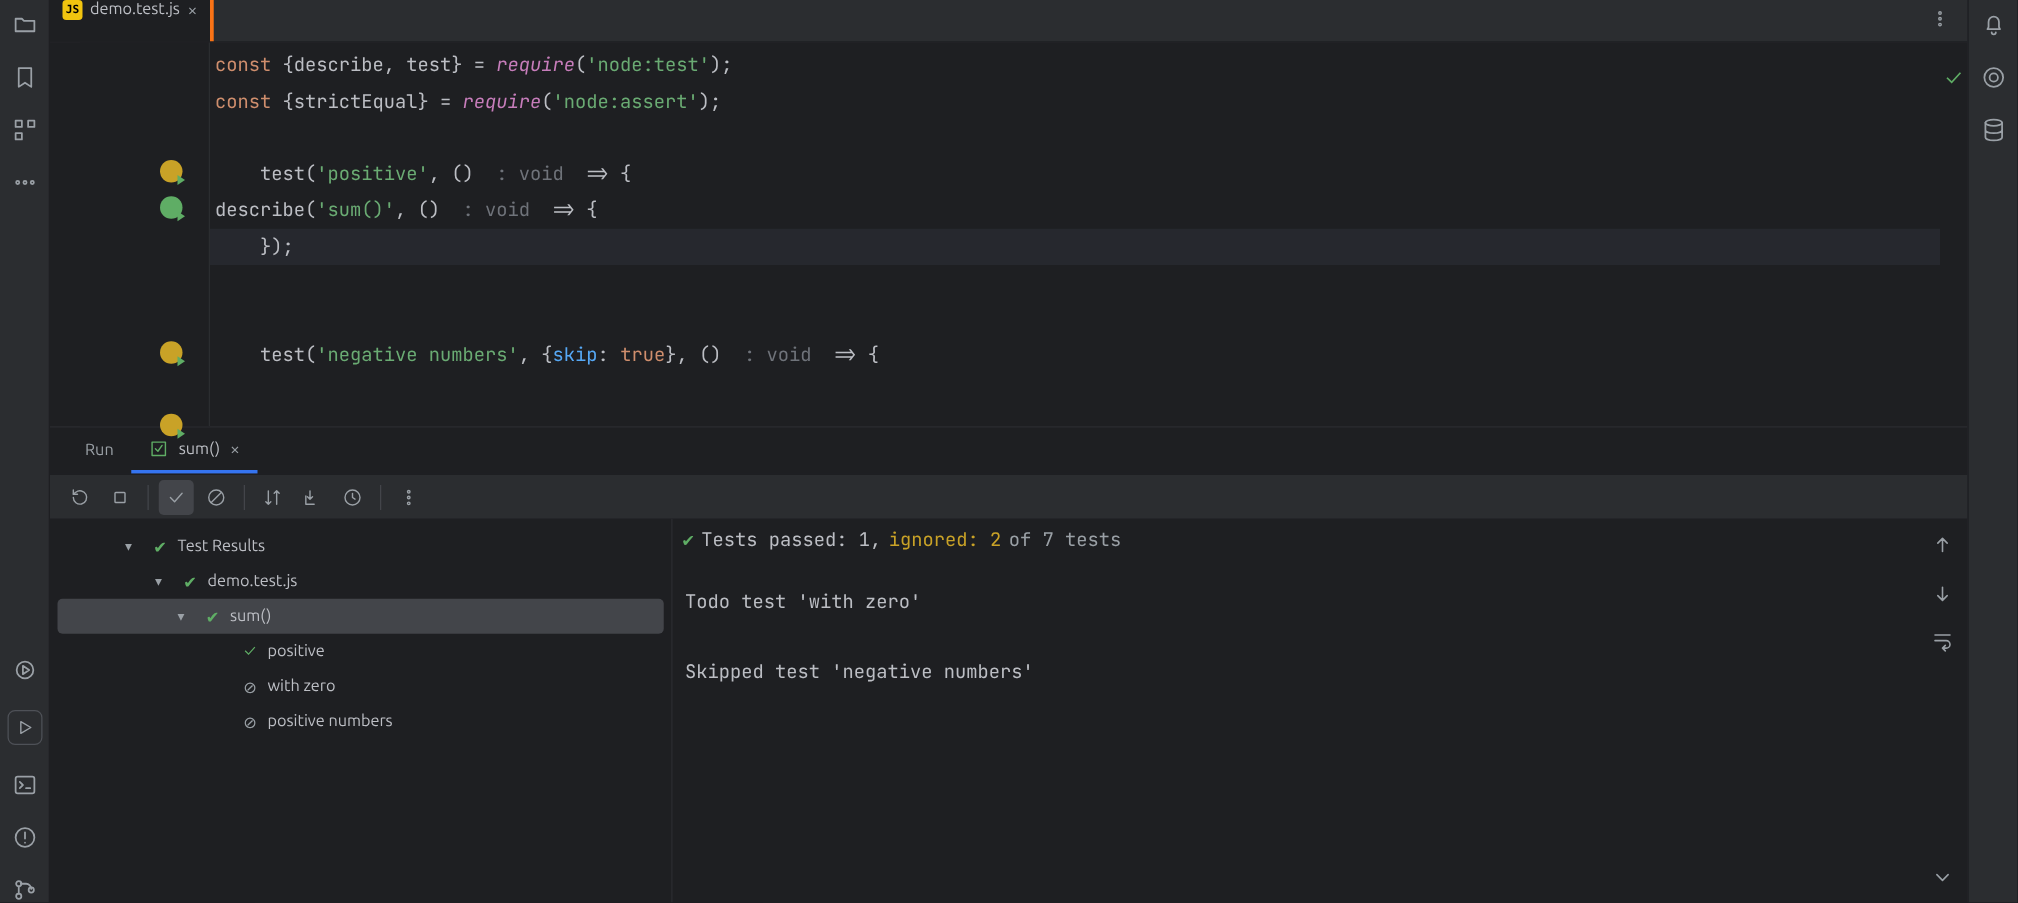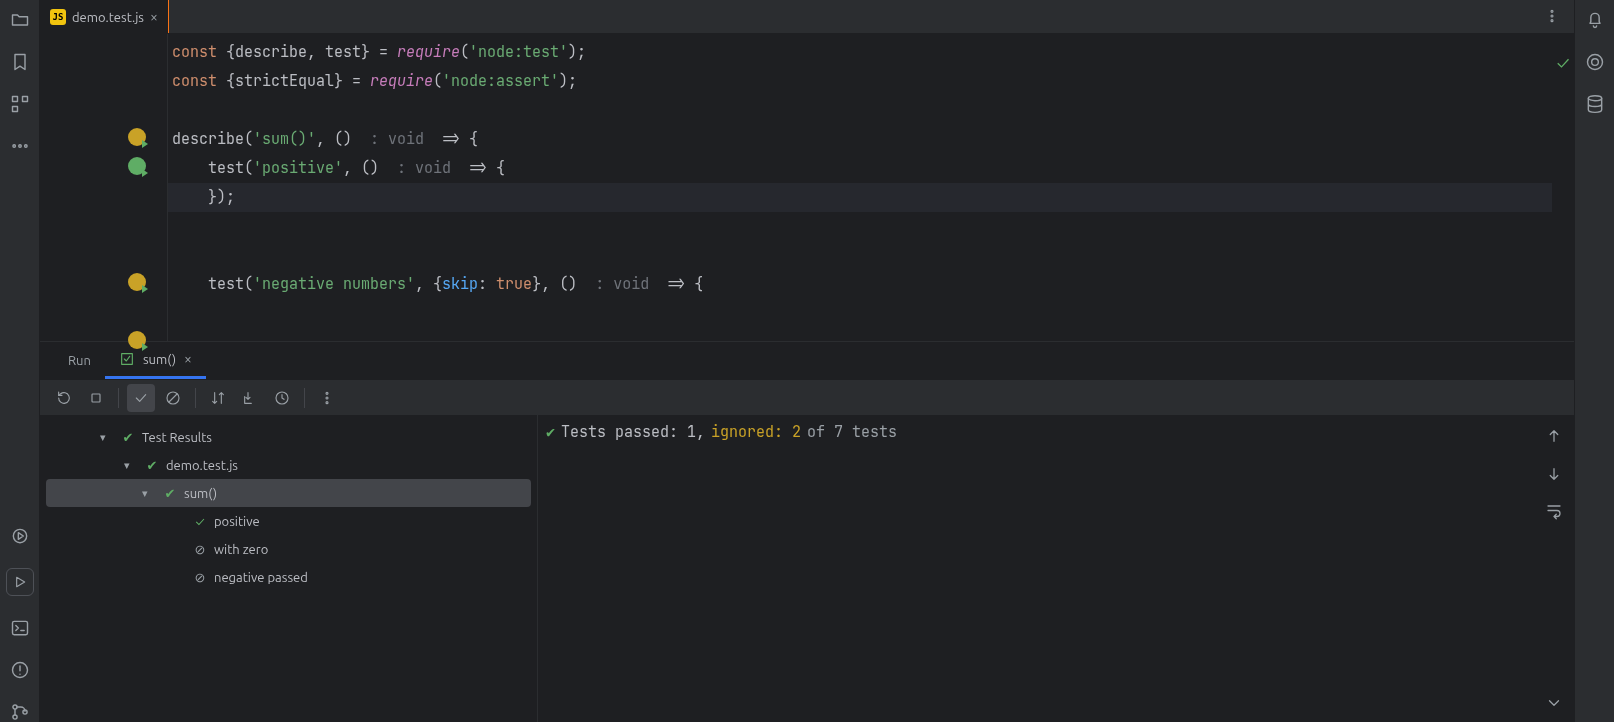--- a/index.html
+++ b/index.html
@@ -33,24 +33,24 @@
   
   .main-col { flex: 1; display: flex; flex-direction: column; min-width: 0; }
 
   
   .tab-strip {
     height: 34px; background: #2b2d30;
     display: flex; align-items: stretch;
     border-bottom: 1px solid #1e1f22;
   }
   .tab {
-    display: flex; align-items: center; gap: 6px;
+    display: flex; gap: 6px;
     padding: 0 10px;
     background: #1e1f22;
-    border-right: 1px solid #f97316;
+    border-right: 3px solid #f97316;
     cursor: pointer;
   }
   .tab .js-badge {
     width: 16px; height: 16px; border-radius: 3px;
     background: #f1c40f; color: #000;
     font: 700 9px/16px monospace; text-align: center;
   }
   .tab .close { color: #9aa0a6; font-size: 14px; }
   .tab-strip .strip-spacer { flex: 1; }
   .tab-strip .strip-right { display: flex; align-items: center; gap: 16px; padding: 0 14px; color: #9aa0a6; }
@@ -274,22 +274,22 @@
         </span>
       <span class="gutter-icon" style="top: 297px">
           <span class="run-badge yellow"></span>
         </span>
     </div>
 
     <div class="code">
       <div class="line"><span class="k">const</span><span class="p"> {describe, test} = </span><span class="req">require</span><span class="p">(</span><span class="s">'node:test'</span><span class="p">);</span></div>
       <div class="line"><span class="k">const</span><span class="p"> {strictEqual} = </span><span class="req">require</span><span class="p">(</span><span class="s">'node:assert'</span><span class="p">);</span></div>
       <div class="line"></div>
+      <div class="line"><span class="p">    </span><span class="fn">test</span><span class="p">(</span><span class="s">'positive'</span><span class="p">, () </span><span class="ph"> : void </span><span class="p"> =&gt; {</span></div>
       <div class="line"><span class="fn">describe</span><span class="p">(</span><span class="s">'sum()'</span><span class="p">, () </span><span class="ph"> : void </span><span class="p"> =&gt; {</span></div>
-      <div class="line"><span class="p">    </span><span class="fn">test</span><span class="p">(</span><span class="s">'positive'</span><span class="p">, () </span><span class="ph"> : void </span><span class="p"> =&gt; {</span></div>
       <div class="line hl"><span class="p">    });</span></div>
       <div class="line"></div>
       <div class="line"></div>
       <div class="line"><span class="p">    </span><span class="fn">test</span><span class="p">(</span><span class="s">'negative numbers'</span><span class="p">, {</span><span class="id">skip</span><span class="p">: </span><span class="kw2">true</span><span class="p">}, () </span><span class="ph"> : void </span><span class="p"> =&gt; {</span></div>
 
     </div>
 
     <div class="editor-right-rail">
       <span class="check">✓</span>
     </div>
@@ -392,31 +392,34 @@
       <div class="tree-row">
         <span class="indent" style="width:112px"></span>
         <span class="chev blank">▾</span>
         <span class="st skip">⊘</span>
         <span>with zero</span>
       </div>
       <div class="tree-row">
         <span class="indent" style="width:112px"></span>
         <span class="chev blank">▾</span>
         <span class="st skip">⊘</span>
-        <span>negative passed</span>
+        <span>positive numbers</span>
       </div>
     </div>
 
     <div class="console">
       <div class="console-head">
         <span class="st pass">✔</span>
         <span class="passed">Tests passed: 1,</span>
         <span class="ign"> ignored: 2</span>
         <span class="rest"> of 7 tests</span>
       </div>
+      <div class="console-body"><span>Todo test 'with zero'</span>
+
+<span>Skipped test 'negative numbers'</span></div>
     </div>
 
     <div class="console-rail">
       <span><svg width="18" height="18" viewBox="0 0 24 24">
             <path d="M12 19V5M12 5l-5 5M12 5l5 5"></path>
           </svg></span>
       <span><svg width="18" height="18" viewBox="0 0 24 24">
             <path d="M12 5v14M12 19l-5-5M12 19l5-5"></path>
           </svg></span>
       <span><svg width="18" height="18" viewBox="0 0 24 24">

